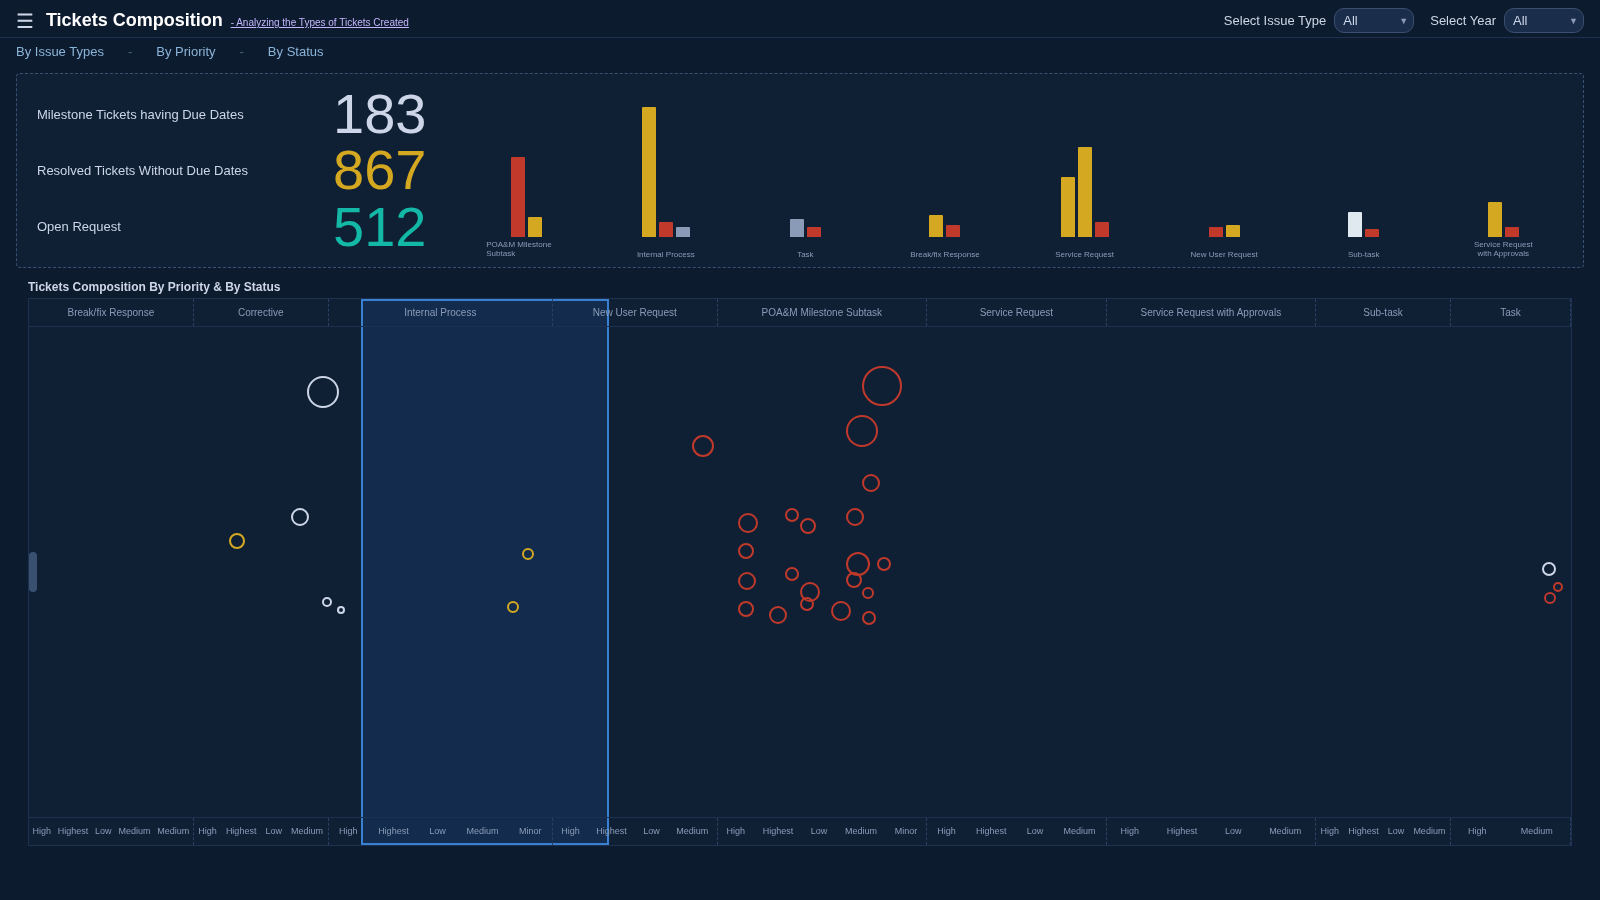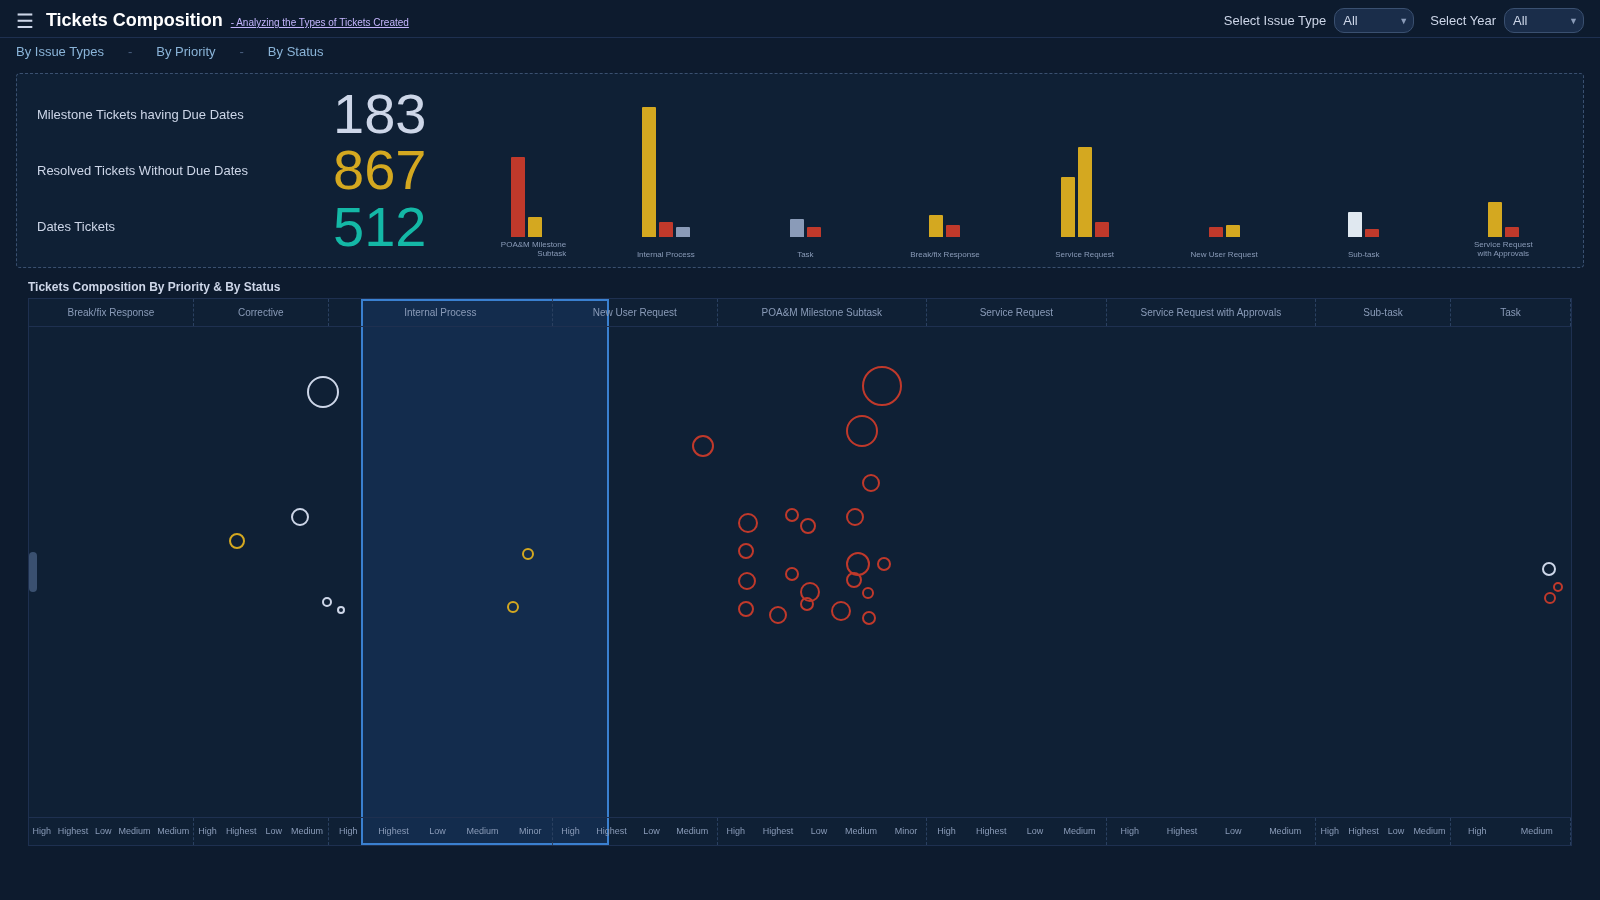--- a/index.html
+++ b/index.html
@@ -335,33 +335,33 @@
   <div class="summary-left">
     <div class="summary-stat">
       <span class="stat-label">Milestone Tickets having Due Dates</span>
       <span class="stat-value val-gray">183</span>
     </div>
     <div class="summary-stat">
       <span class="stat-label">Resolved Tickets Without Due Dates</span>
       <span class="stat-value val-gold">867</span>
     </div>
     <div class="summary-stat">
-      <span class="stat-label">Dates Tickets</span>
+      <span class="stat-label">Open Request</span>
       <span class="stat-value val-red">512</span>
     </div>
   </div>
 
   <div class="bar-chart-area">
 
     <div class="bar-group">
       <div class="bars-container">
         <div class="bar bar-red" style="height:80px"></div>
         <div class="bar bar-gold" style="height:20px"></div>
       </div>
-      <span class="bar-group-label" style="font-size:8px;white-space:normal;text-align:right;line-height:1.2;">POA&amp;M Milestone<br>Subtask</span>
+      <span class="bar-group-label" style="font-size:8px;white-space:normal;text-align:left;line-height:1.2;">POA&amp;M Milestone<br>Subtask</span>
     </div>
 
     <div class="bar-group">
       <div class="bars-container">
         <div class="bar bar-gold" style="height:130px"></div>
         <div class="bar bar-red" style="height:15px"></div>
         <div class="bar bar-gray" style="height:10px"></div>
       </div>
       <span class="bar-group-label" style="font-size:8px;">Internal Process</span>
     </div>

